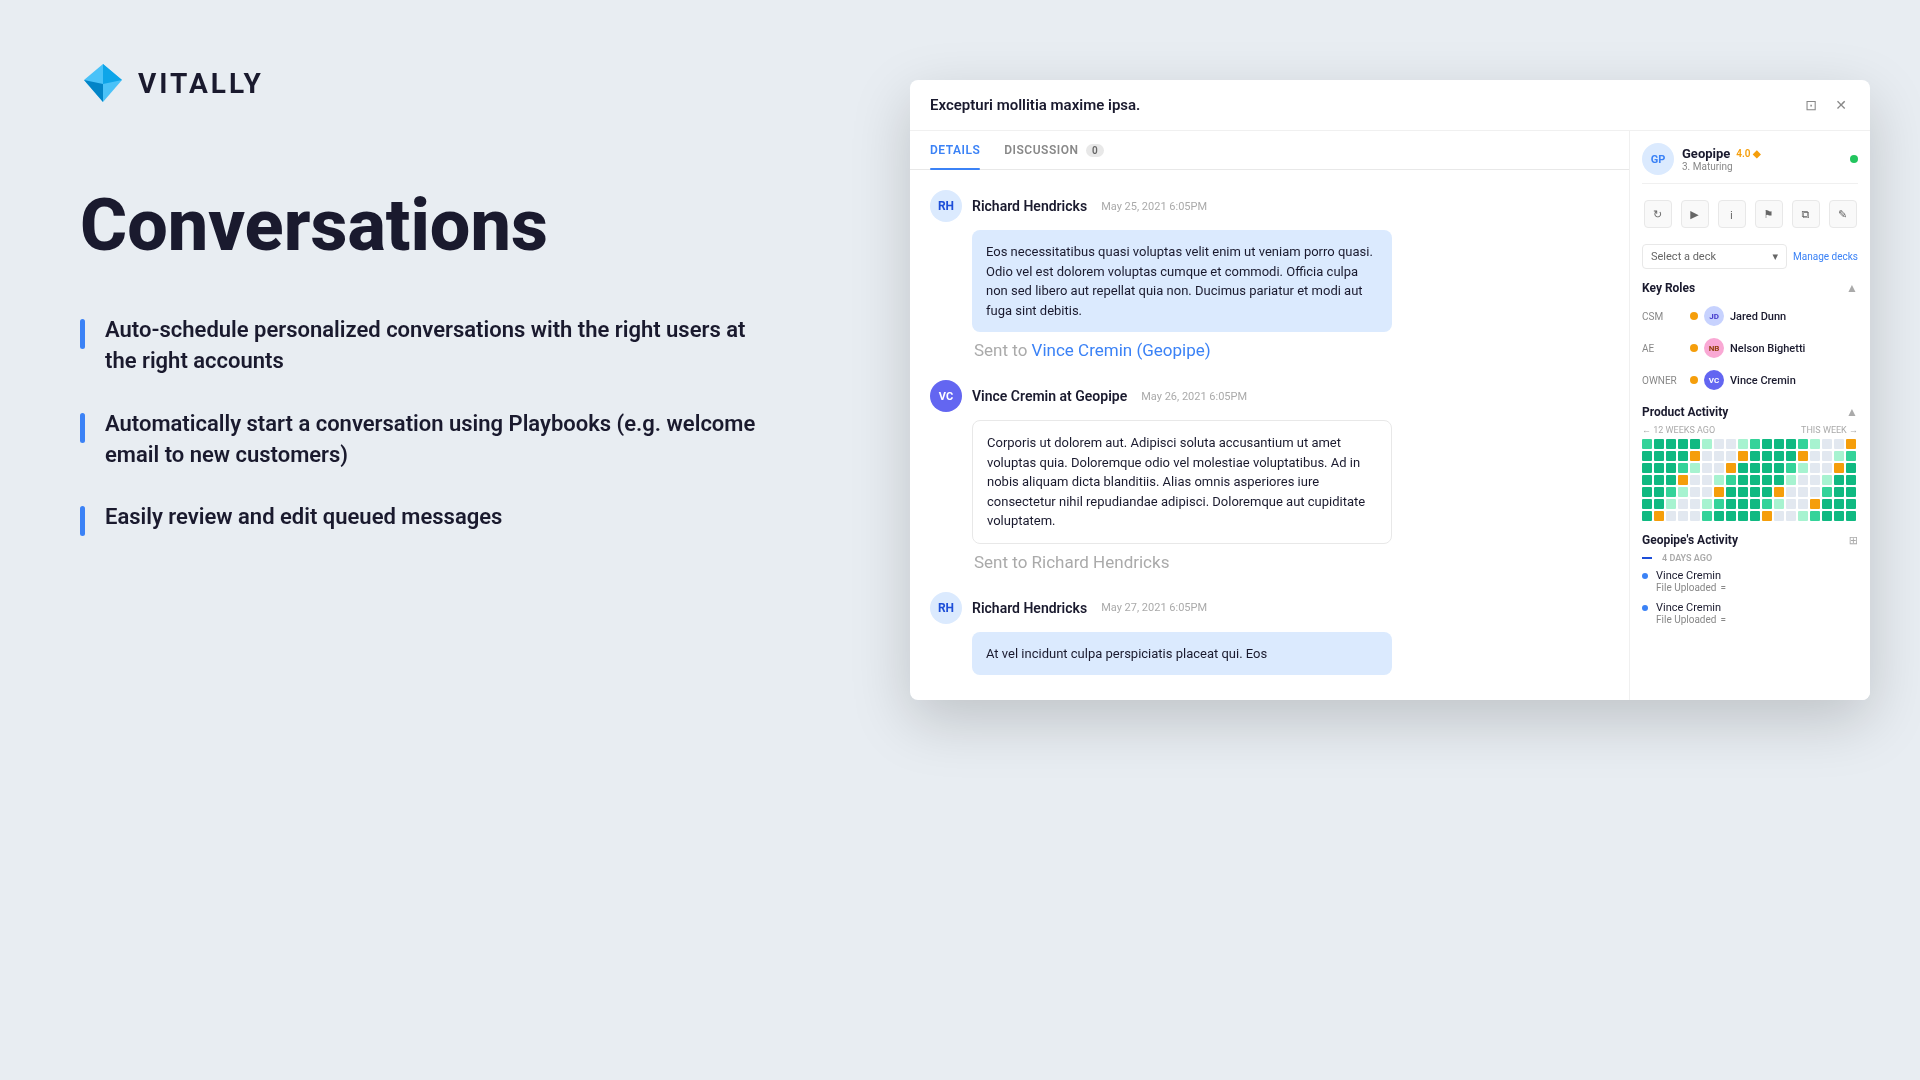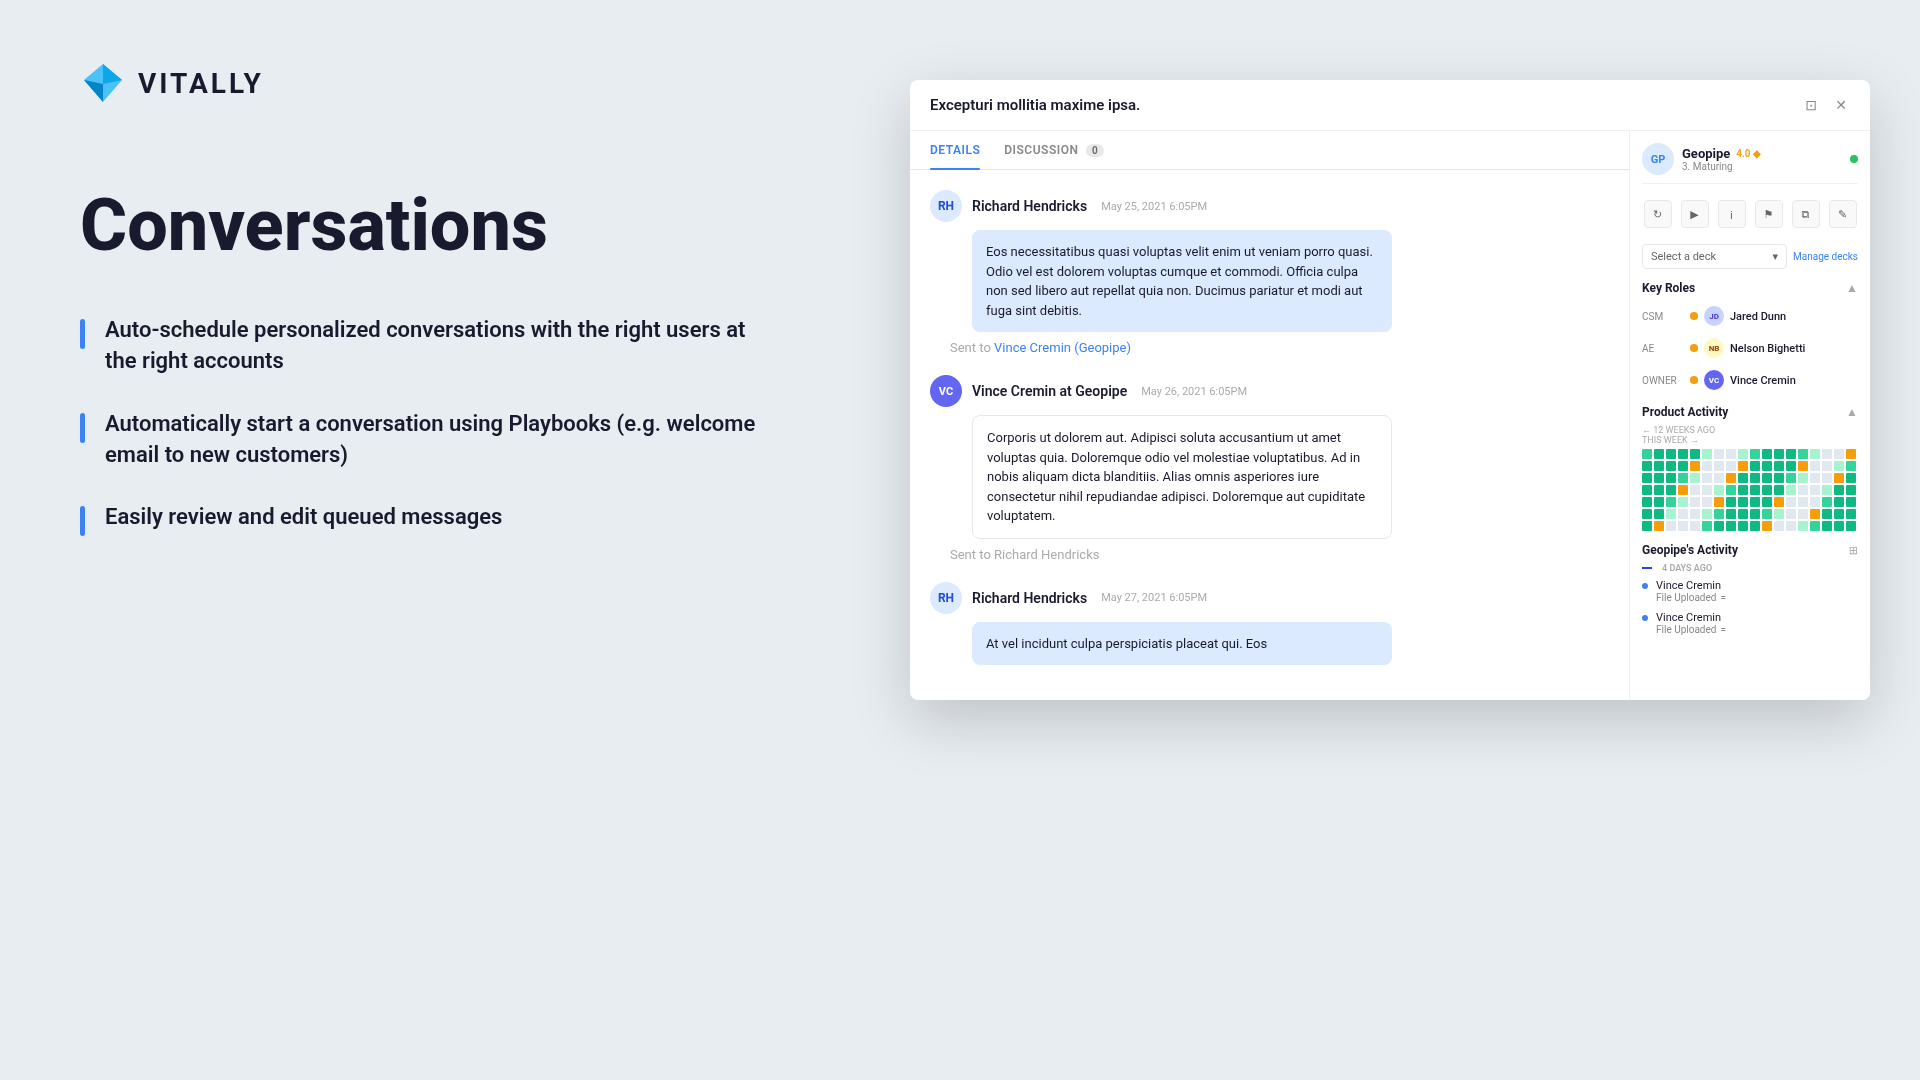--- a/index.html
+++ b/index.html
@@ -253,22 +253,22 @@
       line-height: 1.5;
       max-width: 420px;
     }
 
     .msg-bubble-white {
       background: #ffffff;
       border: 1px solid #e8e8e8;
     }
 
     .msg-sent-to {
-      margin-left: 20px;
-      font-size: 13px;
+      margin-left: 44px;
+      font-size: 17px;
       color: #aaa;
     }
 
     .msg-sent-to a {
       color: #3b82f6;
       text-decoration: none;
     }
 
     
     .right-sidebar {
@@ -404,42 +404,41 @@
       border-radius: 50%;
       background: #c7d2fe;
       display: flex; align-items: center; justify-content: center;
       font-size: 8px;
       font-weight: 700;
       color: #4338ca;
       flex-shrink: 0;
     }
 
     .role-avatar-nb {
-      background: #fef9c3;
+      background: #f9a8d4;
       color: #92400e;
     }
 
     .role-avatar-vc2 {
       background: #6366f1;
       color: white;
     }
 
     .role-name {
       font-size: 11px;
       color: #1a1a2e;
       font-weight: 500;
     }
 
     .activity-grid-header {
       display: flex;
       justify-content: space-between;
       font-size: 9px;
       color: #aaa;
       margin-bottom: 4px;
-      flex-direction: column;
     }
 
     .grid-row {
       display: flex;
       gap: 2px;
     }
 
     .grid-cell {
       width: 10px;
       height: 10px;

